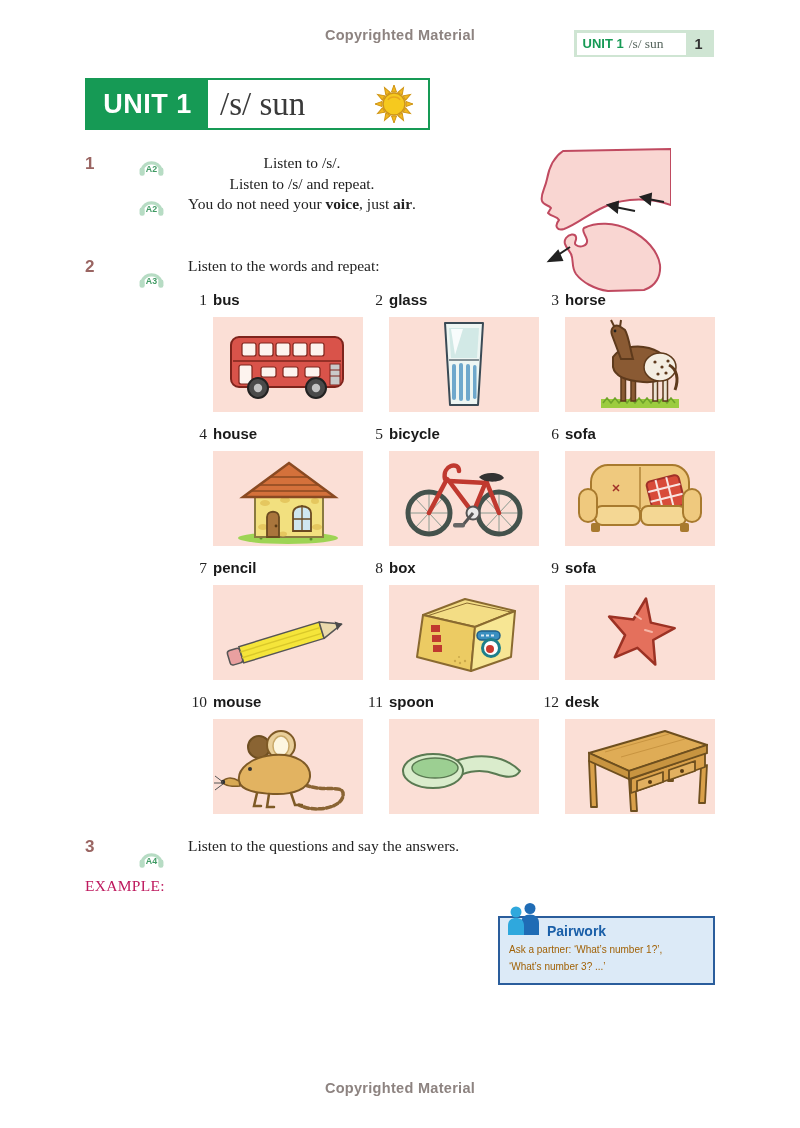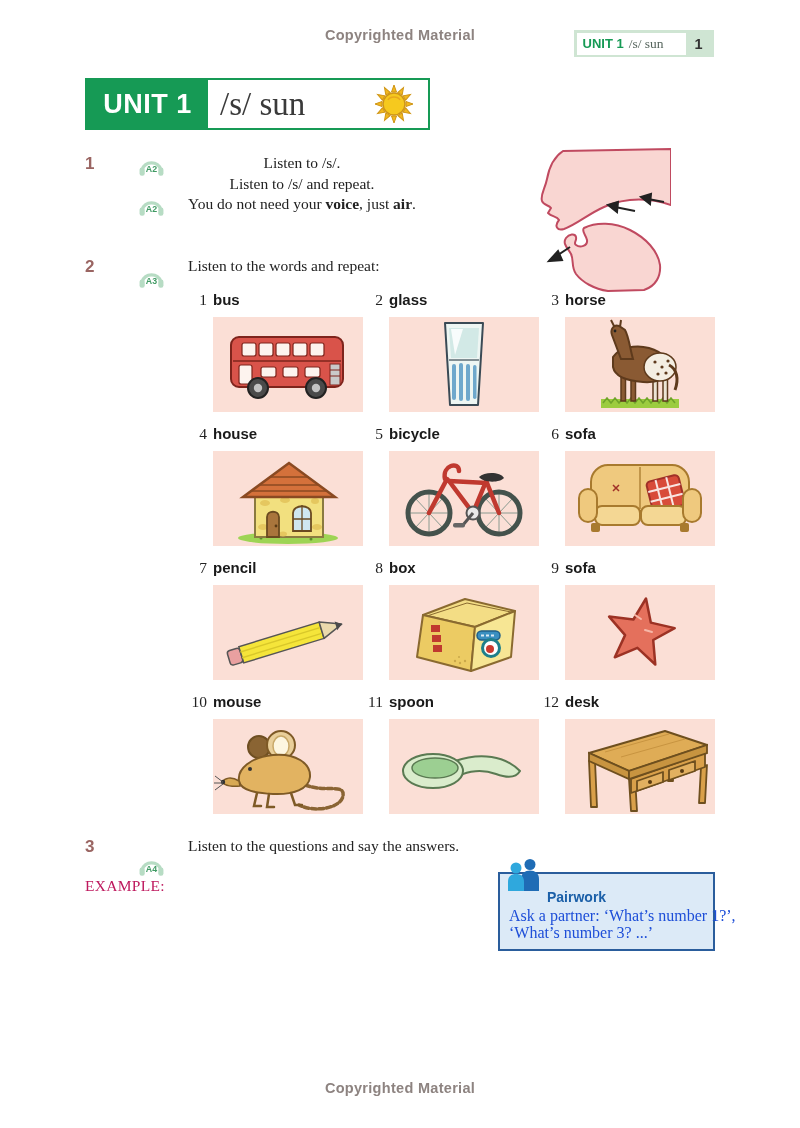--- a/index.html
+++ b/index.html
@@ -61,27 +61,27 @@
   .cell { width:150px; height:95px; background:#fbdfd6; }
   .cell svg { display:block; }
 
   
   .example-block { position:absolute; top:876px; left:85px; font-size:15.5px; color:#be185d; }
   .example-label { position:absolute; left:0; top:1px; letter-spacing:0.3px; }
   .example-lines { margin-left:103px; line-height:20px; white-space:nowrap; }
   .example-lines b { font-weight:bold; }
 
   
-  .pairwork { position:absolute; top:872px; left:498px; width:217px; min-height:66px;
+  .pairwork { position:absolute; top:916px; left:498px; width:217px; min-height:66px;
               background:#dceaf7; border:2px solid #2a5d9c; box-sizing:border-box;
-              padding:15px 9px 8px; }
+              padding:5px 9px 8px; }
   .pw-icon { position:absolute; top:-16px; left:6px; }
   .pw-title { margin-left:38px; font-family:"Liberation Sans", sans-serif; font-weight:bold;
               font-size:14px; color:#1a5fa8; margin-bottom:3px; }
-  .pw-text { font-family:Liberation Serif, serif; font-size:16px; color:#1d4ed8;
+  .pw-text { font-family:Liberation Sans, sans-serif; font-size:10px; color:#a16207;
              line-height:16.5px; white-space:nowrap; }
 </style>
 </head>
 <body>
 
 <div class="page">
 
   <div class="copyright top">Copyrighted Material</div>
 
   <div class="header-tab">
@@ -445,21 +445,21 @@
           <polygon points="64,52 142,26 142,34 64,60" fill="#c89440" stroke="#6e4f1e" stroke-width="1.8"></polygon>
           <path d="M40,33 L104,15 M56,38 L120,20" stroke="#c89440" stroke-width="1"></path>
         </svg>
       </div>
     </div>
 
   </div>
 
   <div class="exercise" style="top:836px;">
     <span class="ex-num">3</span>
-    <span class="audio" style="top:18px;">
+    <span class="audio" style="top:10px;">
       <svg width="27" height="25" viewBox="0 0 26 24">
         <path d="M4,15 A9.5,9.5 0 0 1 22,15" fill="none" stroke="#b7dcc4" stroke-width="3"></path>
         <rect x="1.5" y="13" width="5" height="8" rx="2.2" fill="#b7dcc4"></rect>
         <rect x="19.5" y="13" width="5" height="8" rx="2.2" fill="#b7dcc4"></rect>
         <text x="13" y="17" text-anchor="middle" font-size="8.5" fill="#3f9a63" font-family="Liberation Sans, sans-serif" font-weight="bold">A4</text>
       </svg>
     </span>
     <div class="ex-text">
       <div>Listen to the questions and say the answers.</div>
     </div>

